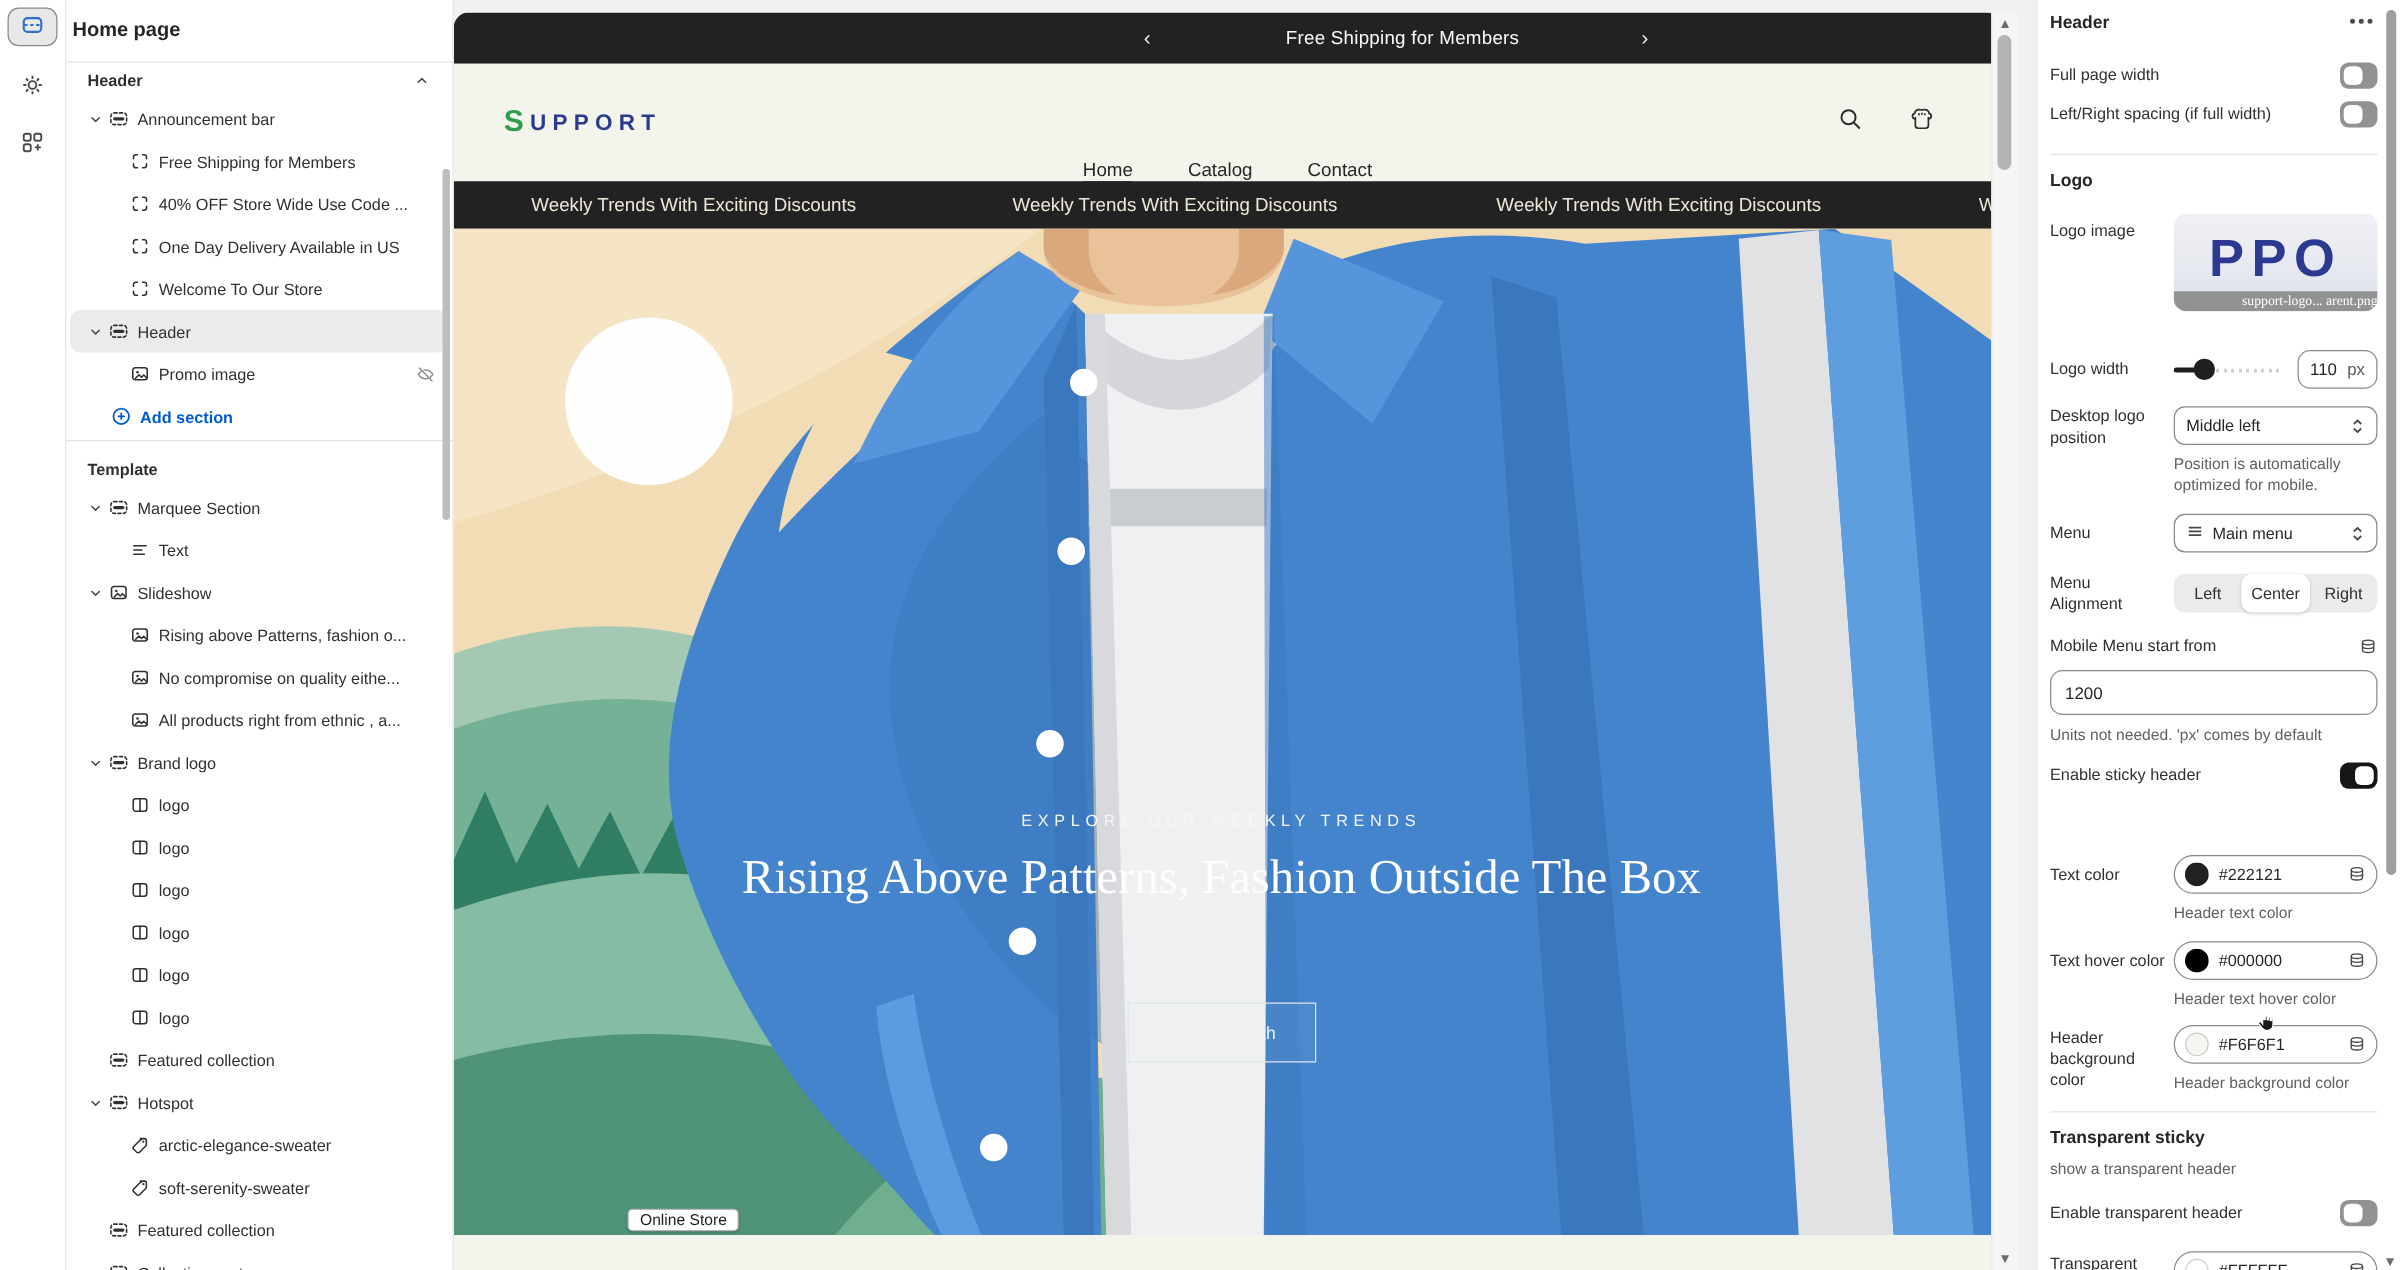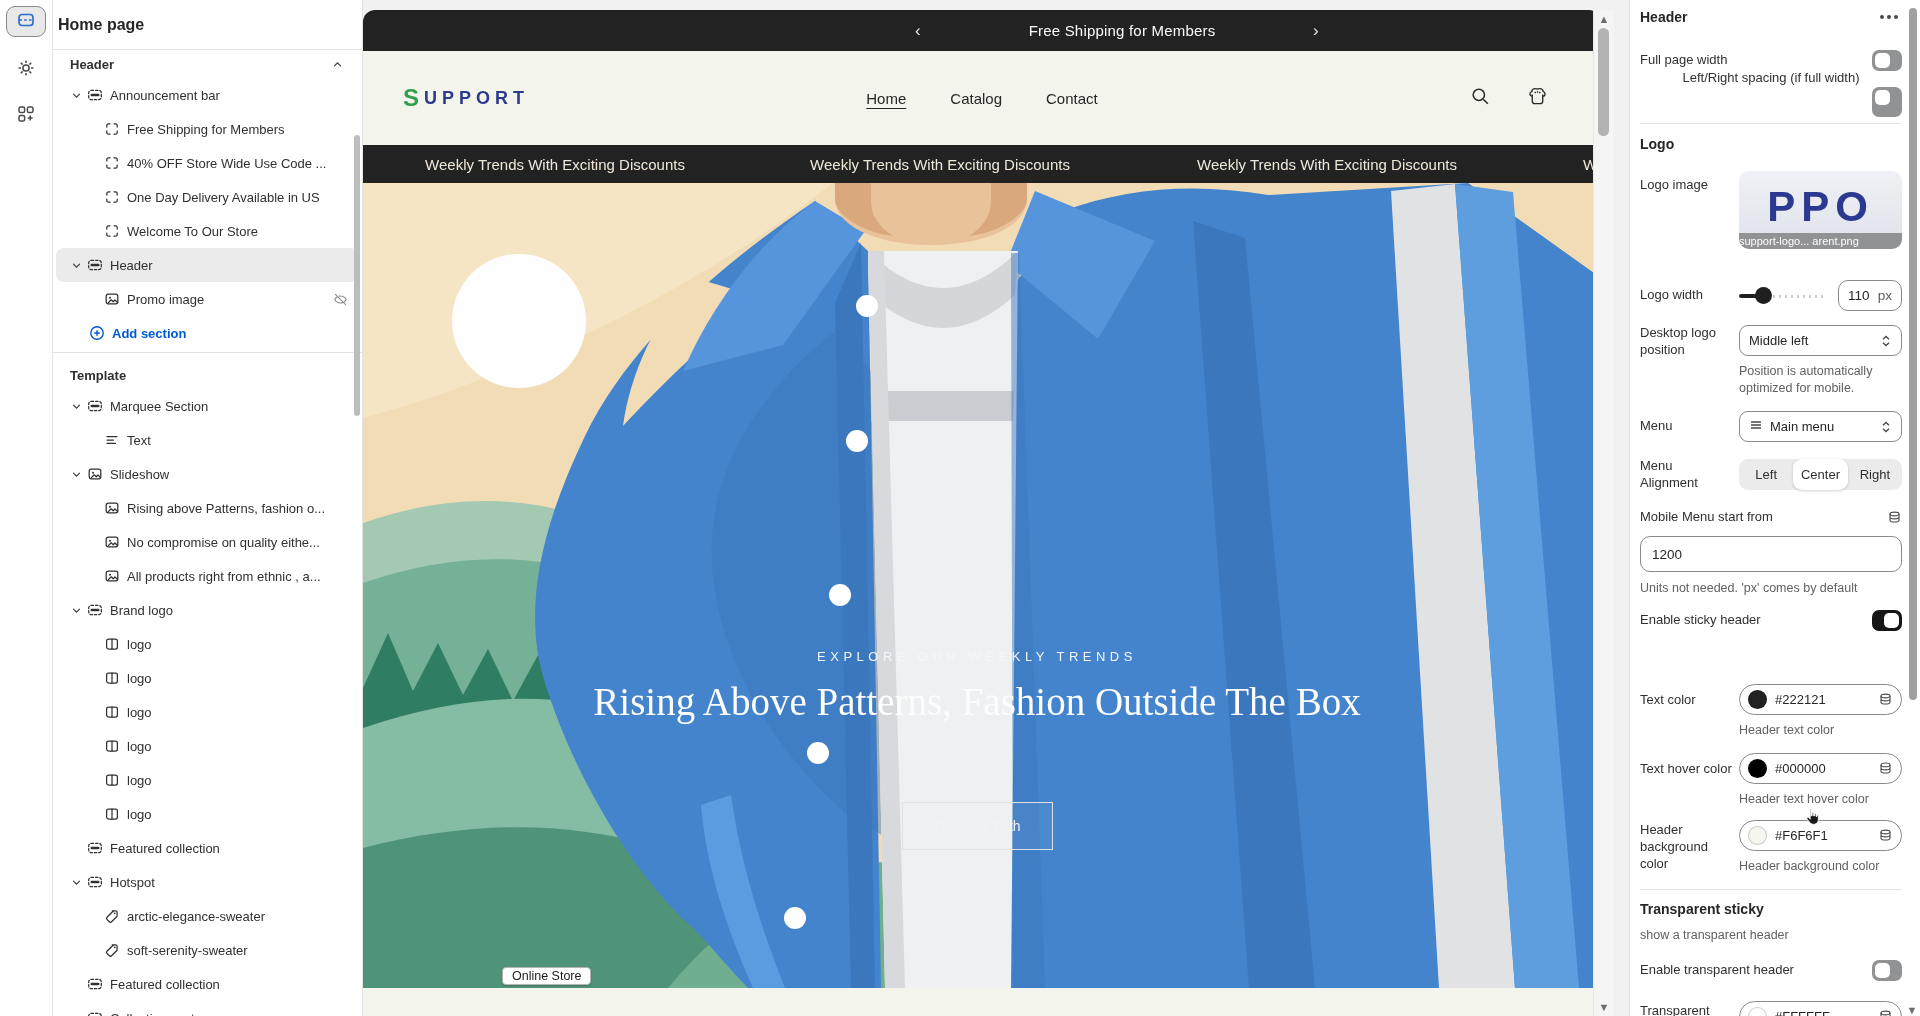--- a/index.html
+++ b/index.html
@@ -37,21 +37,21 @@
   
   .preview{position:absolute;left:362px;top:0;width:1267px;height:100%;background:#f1f1f1;}
   .page{position:absolute;left:1px;top:10px;width:1238px;height:1006px;border-radius:12px 12px 0 0;overflow:hidden;background:#fff;}
   .abar{position:relative;height:41px;background:#222222;color:#fafafa;}
   .abar .amsg{position:absolute;left:759px;top:0;height:41px;transform:translateX(-50%);display:flex;align-items:center;font-size:15px;letter-spacing:.2px;}
   .abar .aarr{position:absolute;top:0;height:41px;display:flex;align-items:center;color:#e8e8e8;font-size:17px;cursor:pointer;}
   .shead{position:relative;height:94px;background:#f3f4eb;}
   .slogo{position:absolute;left:40px;top:0;height:94px;display:flex;align-items:center;font-weight:700;letter-spacing:5px;cursor:pointer;}
   .slogo .lg1{color:#2f9e4f;font-size:24px;}
   .slogo .lg2{color:#2b3a8c;font-size:18px;}
-  .snav{position:absolute;left:619px;top:0;height:94px;transform:translateX(-50%);display:flex;align-items:center;gap:44px;}
+  .snav{position:absolute;left:619px;top:0;height:94px;transform:translateX(-50%);display:flex;align-items:flex-end;gap:44px;}
   .snav a{font-size:15px;color:#262626;text-decoration:none;cursor:pointer;}
   .snav a.active{text-decoration:underline;text-underline-offset:4px;}
   .hicons{position:absolute;right:52px;top:0;height:94px;display:flex;align-items:center;gap:34px;}
   .hicons svg{width:23px;height:23px;cursor:pointer;}
   .mq{position:relative;height:38px;background:#222222;overflow:hidden;}
   .mq .mitem{position:absolute;top:0;height:38px;display:flex;align-items:center;transform:translateX(-50%);color:#efe8da;font-size:15px;white-space:nowrap;}
   .hero{position:relative;height:805px;overflow:hidden;background:#f2dcb6;}
   .hero svg.art{position:absolute;left:0;top:0;width:100%;height:100%;}
   .eyebrow{position:absolute;left:614px;top:466px;transform:translateX(-50%);color:#f6f6f6;font-size:13px;letter-spacing:4.5px;white-space:nowrap;}
   .herotitle{position:absolute;left:614px;top:496px;transform:translateX(-50%);color:#fdfdfd;font-family:"Liberation Serif",serif;font-size:39px;font-weight:500;white-space:nowrap;}
@@ -74,21 +74,21 @@
   .phr{position:absolute;left:10px;width:262px;height:1px;background:#e3e3e3;}
   .dots{margin-left:auto;display:flex;gap:3px;cursor:pointer;padding:4px;}
   .dots i{width:4px;height:4px;border-radius:50%;background:#4a4a4a;}
   .tgl{width:30px;height:21px;border-radius:7px;background:#909293;position:relative;cursor:pointer;flex:0 0 30px;}
   .tgl .knob{position:absolute;left:3px;top:3px;width:15px;height:15px;border-radius:5px;background:#fff;}
   .tgl.on{background:#161616;}
   .tgl.on .knob{left:12px;}
   .rt{margin-left:auto;}
   .thumbimg{width:163px;height:78px;border-radius:10px;background:linear-gradient(180deg,#f0f1f6,#dfe2ea);position:relative;overflow:hidden;display:flex;align-items:center;justify-content:center;cursor:pointer;}
   .thumbimg .big{font-size:42px;font-weight:700;color:#2b3990;letter-spacing:6px;margin-top:-6px;}
-  .thumbimg .cap{position:absolute;left:0;right:0;bottom:0;background:rgba(125,125,125,.8);color:#fff;font-size:11px;text-align:left;padding:2px 0;white-space:nowrap;}
+  .thumbimg .cap{position:absolute;left:0;right:0;bottom:0;background:rgba(125,125,125,.8);color:#fff;font-size:11px;text-align:right;padding:2px 0;white-space:nowrap;font-family:Liberation Serif, serif;}
   .slider{position:relative;width:86px;height:21px;flex:0 0 86px;}
   .sl-solid{position:absolute;left:0;top:9px;width:26px;height:3.5px;background:#1f1f1f;border-radius:2px;}
   .sl-dots{position:absolute;left:28px;right:0;top:9.5px;height:3px;background:repeating-linear-gradient(90deg,#cfcfcf 0 2.5px,transparent 2.5px 6px);}
   .sl-knob{position:absolute;left:16px;top:2px;width:17px;height:17px;border-radius:50%;background:#1f1f1f;cursor:pointer;}
   .numbox{width:64px;height:31px;border:1.5px solid #8a8a8a;border-radius:10px;display:flex;align-items:center;justify-content:space-between;padding:0 9px;font-size:13.5px;color:#262626;box-sizing:border-box;margin-left:auto;background:#fff;cursor:text;}
   .numbox .unit{color:#5c5c5c;}
   .sel{height:31px;border:1.5px solid #8a8a8a;border-radius:9px;display:flex;align-items:center;padding:0 9px;font-size:13px;color:#262626;background:#fff;box-sizing:border-box;cursor:pointer;gap:7px;}
   .sel .updn{margin-left:auto;display:flex;}
   .sel .updn svg{width:12px;height:14px;}
   .seg{height:31px;background:#ebebeb;border-radius:9px;display:flex;}
@@ -556,21 +556,21 @@
           <i></i>
         </span>
     </div>
 
     <div class="prow" style="top:50px;">
       <span class="plabel" style="flex:1;">Full page width</span>
       <span class="tgl rt">
           <span class="knob"></span>
         </span>
     </div>
-    <div class="prow" style="top:70px;flex-direction:column;">
+    <div class="prow" style="top:81px;">
       <span class="plabel" style="flex:1;">Left/Right spacing (if full width)</span>
       <span class="tgl rt">
           <span class="knob"></span>
         </span>
     </div>
 
     <div class="phr" style="top:123px;"></div>
     <div class="prow" style="top:136px;">
         <span class="pheading">Logo</span>
       </div>

